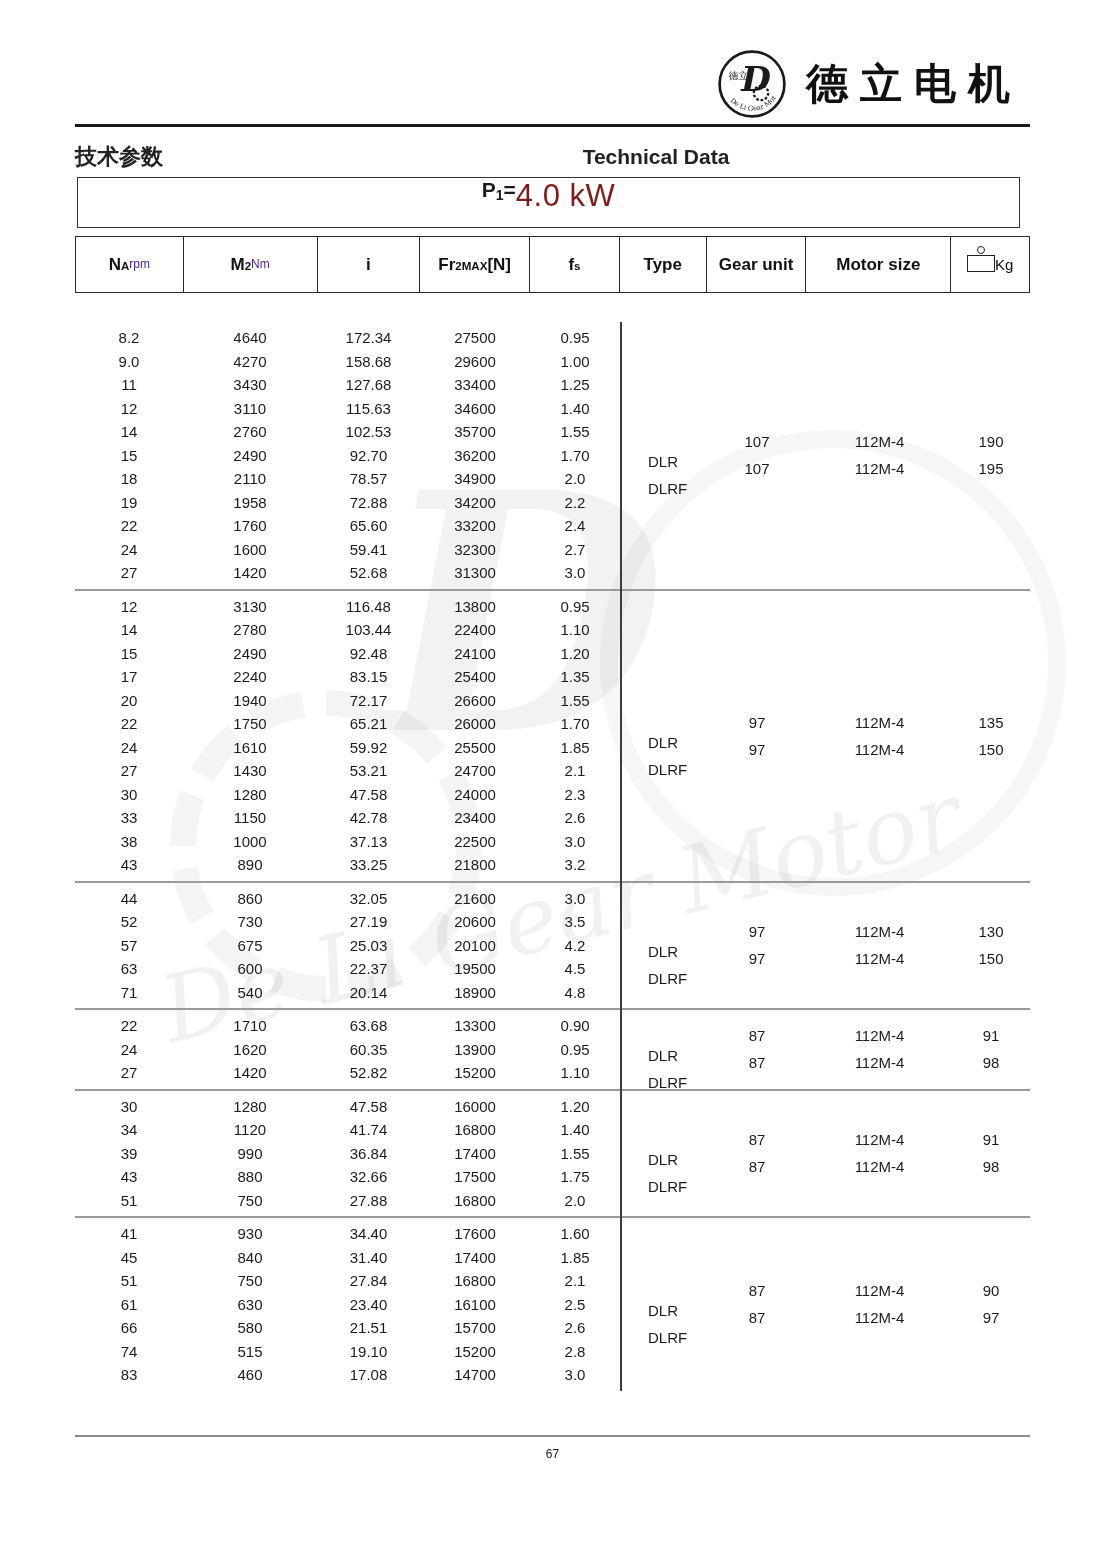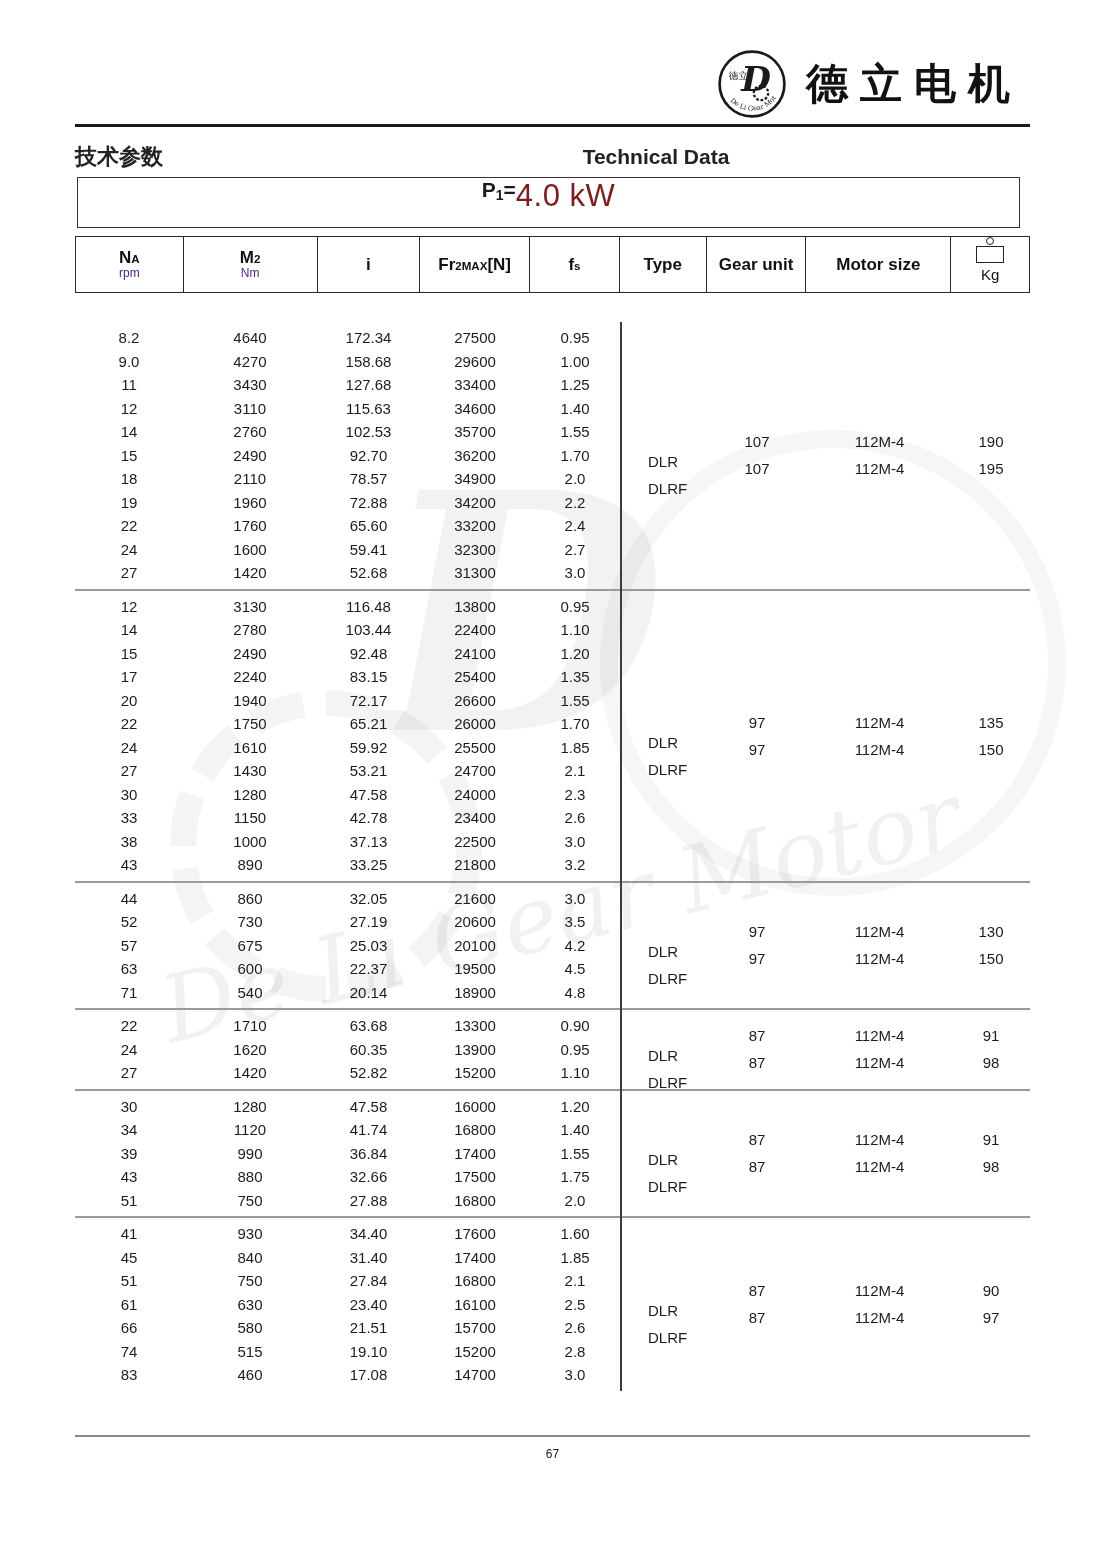--- a/index.html
+++ b/index.html
@@ -44,21 +44,21 @@
   .p-small { font-size:21px; font-weight:bold; color:#1a1a1a; }
   .p-sub  { font-size:14px; font-weight:bold; vertical-align:-3px; }
   .p-big  { font-size:31px; font-weight:normal; color:#7f1d1d; letter-spacing:0.5px; }
   
   .thead {
     position:absolute; left:75px; top:236px; width:955px; height:57px;
     display:flex; border:1.5px solid #2a2a2a; box-sizing:border-box; z-index:2; background:transparent;
   }
   .hcell {
     border-right:1.5px solid #2a2a2a; box-sizing:border-box;
-    display:flex; flex-direction:column; align-items:center; justify-content:center; line-height:1.15;
+    display:flex; flex-direction:row; align-items:center; justify-content:center; line-height:1.15;
   }
   .hcell:last-child { border-right:none; }
   .h-main { font-size:17px; font-weight:bold; color:#111; }
   .h-unit { font-size:12px; color:#4c1d95; }
   .hsub { font-size:0.68em; font-weight:bold; }
   .kg-icon { position:relative; width:26px; height:15px; border:1.5px solid #222; margin-bottom:3px; }
   .kg-icon::before {
     content:""; position:absolute; top:-10px; left:50%; transform:translateX(-50%);
     width:6px; height:6px; border:1.5px solid #222; border-radius:50%;
   }
@@ -199,21 +199,21 @@
           </div>
           <div class="data-row">
             <div class="cell c1">18</div>
             <div class="cell c2">2110</div>
             <div class="cell c3">78.57</div>
             <div class="cell c4">34900</div>
             <div class="cell c5">2.0</div>
           </div>
           <div class="data-row">
             <div class="cell c1">19</div>
-            <div class="cell c2">1960</div>
+            <div class="cell c2">1958</div>
             <div class="cell c3">72.88</div>
             <div class="cell c4">34200</div>
             <div class="cell c5">2.2</div>
           </div>
           <div class="data-row">
             <div class="cell c1">22</div>
             <div class="cell c2">1760</div>
             <div class="cell c3">65.60</div>
             <div class="cell c4">33200</div>
             <div class="cell c5">2.4</div>

